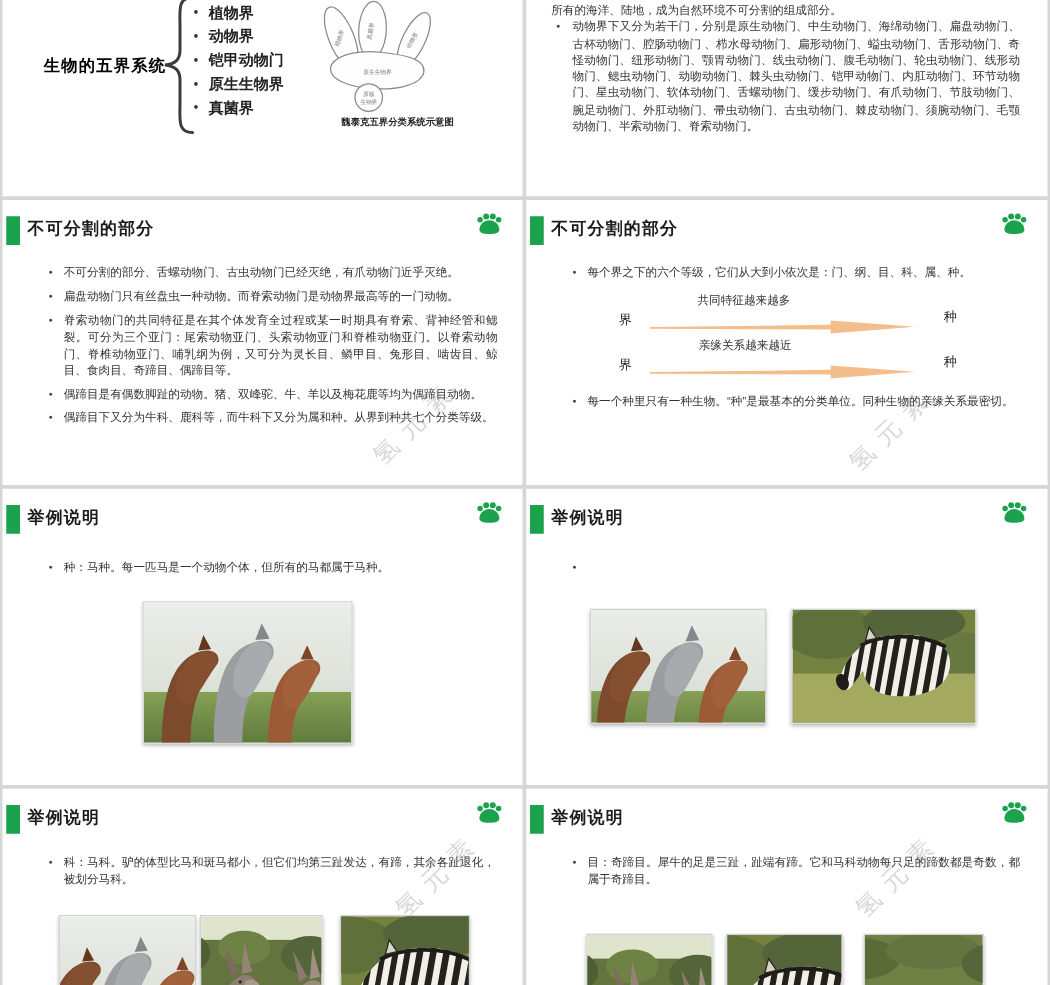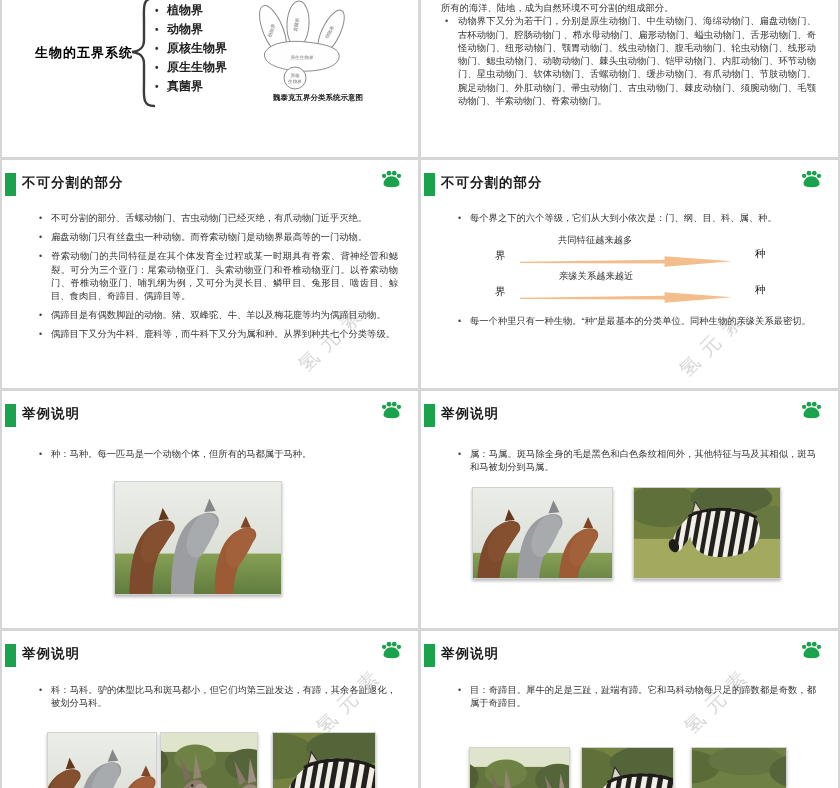--- a/index.html
+++ b/index.html
@@ -153,21 +153,21 @@
 <div class="wrap">
 
   <div class="slide">
     <div class="s1-title">生物的五界系统</div>
     <svg class="s1-brace" viewBox="0 0 28 112">
       <path d="M25,2 C13,2 15,12 15,26 L15,44 C15,52 11,55 3,56 C11,57 15,60 15,68 L15,86 C15,100 13,110 25,110" fill="none" stroke="#3c3c3c" stroke-width="2.4" stroke-linecap="round"></path>
     </svg>
     <div class="s1-list">
       <div class="s1-item"><span class="dot">•</span><span>植物界</span></div>
       <div class="s1-item"><span class="dot">•</span><span>动物界</span></div>
-      <div class="s1-item"><span class="dot">•</span><span>原核生物界</span></div>
+      <div class="s1-item"><span class="dot">•</span><span>铠甲动物门</span></div>
       <div class="s1-item"><span class="dot">•</span><span>原生生物界</span></div>
       <div class="s1-item"><span class="dot">•</span><span>真菌界</span></div>
     </div>
     <svg class="s1-diagram" viewBox="0 0 102 90">
       <g fill="#fefefe" stroke="#8a8a8a" stroke-width="1">
         <ellipse cx="22" cy="30" rx="10" ry="26" transform="rotate(-22 22 30)"></ellipse>
         <ellipse cx="47" cy="24" rx="11" ry="23" transform="rotate(3 47 24)"></ellipse>
         <ellipse cx="80" cy="32" rx="9" ry="24" transform="rotate(26 80 32)"></ellipse>
         <path d="M14,52 C20,42 40,40 55,42 C75,44 90,48 88,58 C86,68 66,72 48,71 C30,70 10,64 14,52 Z"></path>
         <ellipse cx="44" cy="78" rx="11" ry="11"></ellipse>
@@ -253,21 +253,21 @@
     </div>
   </div>
 
   <div class="slide">
     <div class="hd-bar" style="background:#1ba24c;"></div>
     <div class="hd-title">举例说明</div>
     <svg class="paw" fill="#1ba24c">
         <use href="#paw"></use>
       </svg>
     <div class="bl" style="position:absolute;left:36px;top:57px;right:22px;">
-      <span class="dot">•</span><span>属：马属。斑马除全身的毛是黑色和白色条纹相间外，其他特征与马及其相似，斑马和马被划分到马属。</span>
+      <span class="dot">•</span>
     </div>
     <div class="photo" style="left:51px;top:96px;width:139px;height:90px;">
       <svg viewBox="10 0 140 100" preserveAspectRatio="xMidYMid slice">
           <use href="#scene-horses"></use>
         </svg>
     </div>
     <div class="photo" style="left:212px;top:96px;width:146px;height:90px;">
       <svg viewBox="0 0 150 100" preserveAspectRatio="xMidYMid slice">
           <use href="#scene-zebra"></use>
         </svg>

